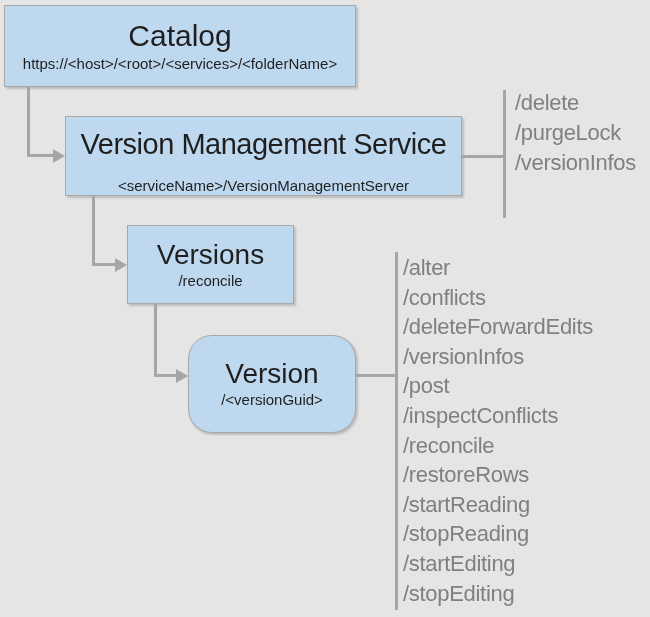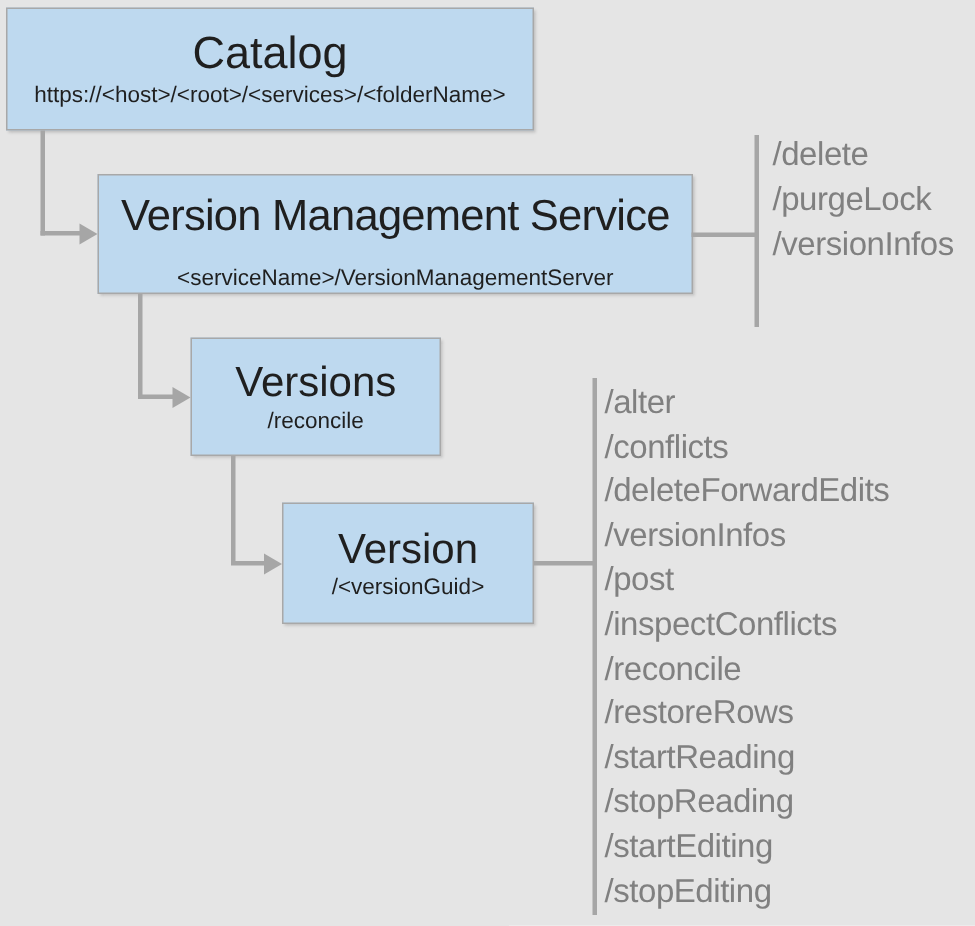--- a/index.html
+++ b/index.html
@@ -34,21 +34,21 @@
   .node.catalog .node-subtitle{font-size:15px;margin-top:1px;}
 
   .node.vms{left:65px;top:116px;width:397px;height:80px;justify-content:flex-end;}
   .node.vms .node-title{font-size:29px;letter-spacing:-0.5px;}
   .node.vms .node-subtitle{font-size:15px;margin-top:14px;}
 
   .node.versions{left:127px;top:225px;width:167px;height:79px;}
   .node.versions .node-title{font-size:28px;}
   .node.versions .node-subtitle{font-size:15px;}
 
-  .node.version{left:188px;top:335px;width:168px;height:81px;}
+  .node.version{left:188px;top:335px;width:168px;height:98px;border-radius:24px;}
   .node.version .node-title{font-size:28px;}
   .node.version .node-subtitle{font-size:15px;}
 
   .line{position:absolute;background:var(--line);}
   .c1v{left:27px;top:87px;width:3px;height:70px;}
   .c1h{left:27px;top:154px;width:27px;height:3px;}
   .c2v{left:92px;top:196px;width:3px;height:70px;}
   .c2h{left:92px;top:263px;width:24px;height:3px;}
   .c3v{left:154px;top:304px;width:3px;height:72px;}
   .c3h{left:154px;top:374px;width:23px;height:3px;}

